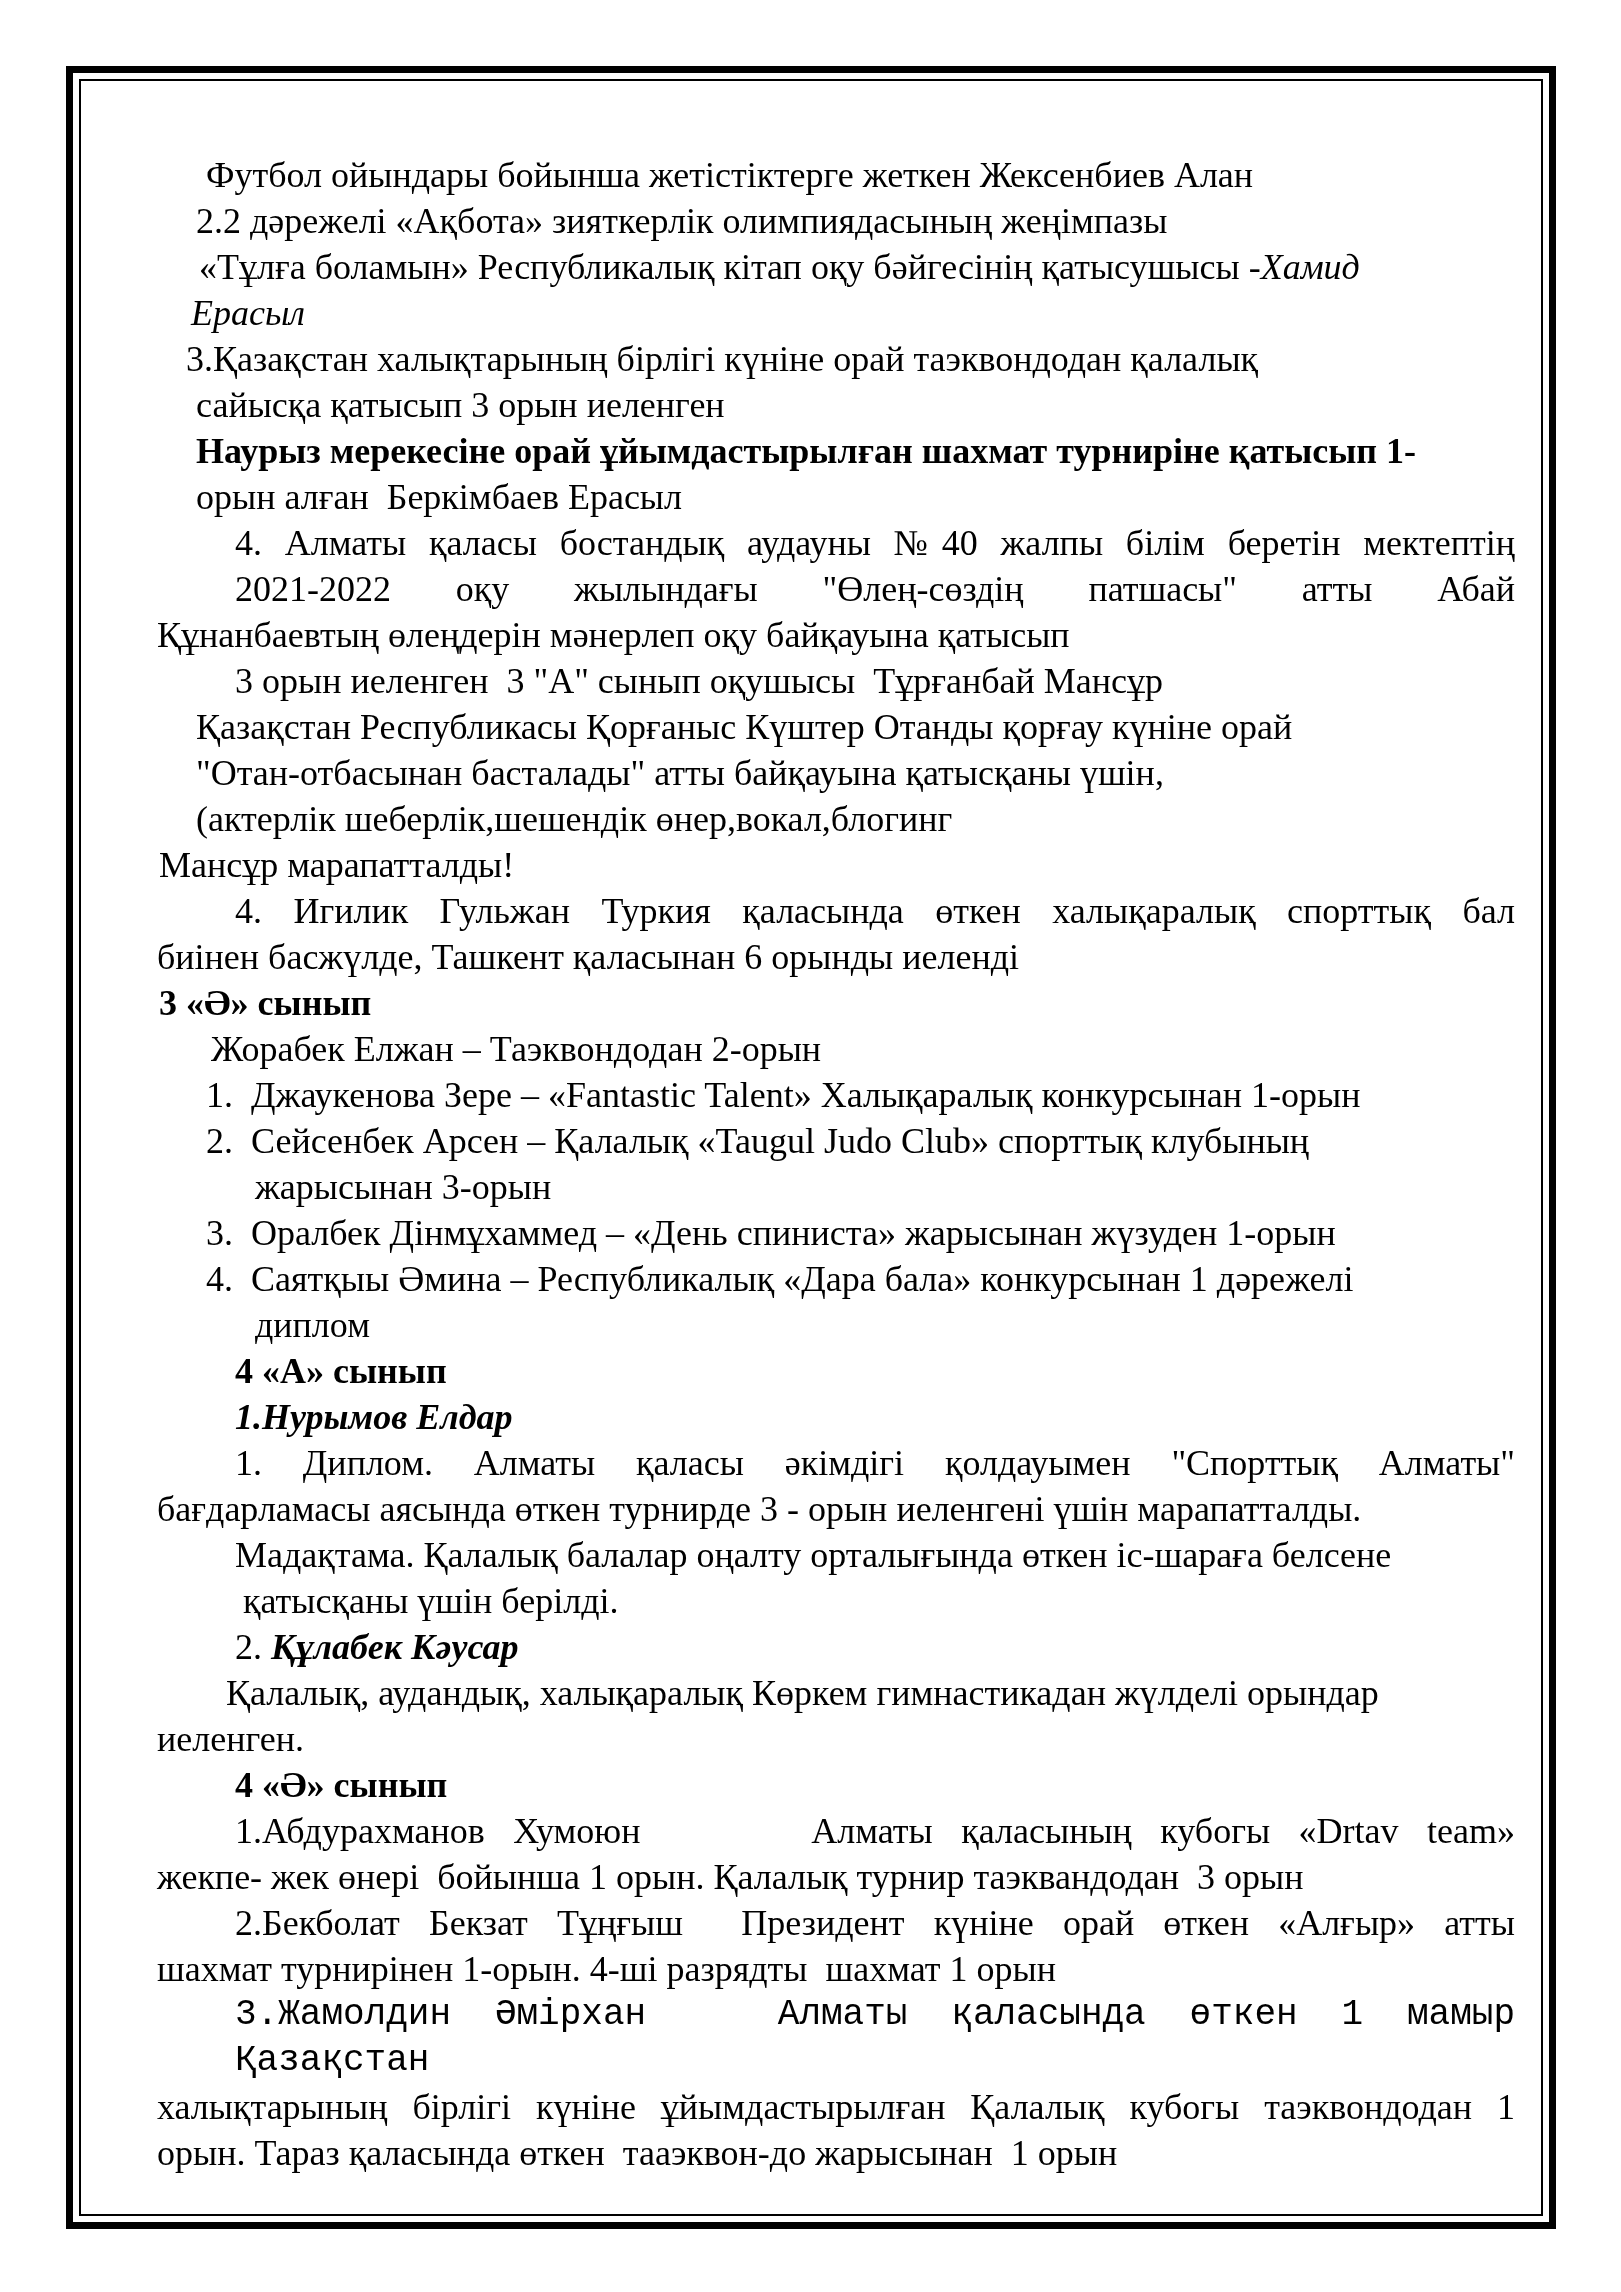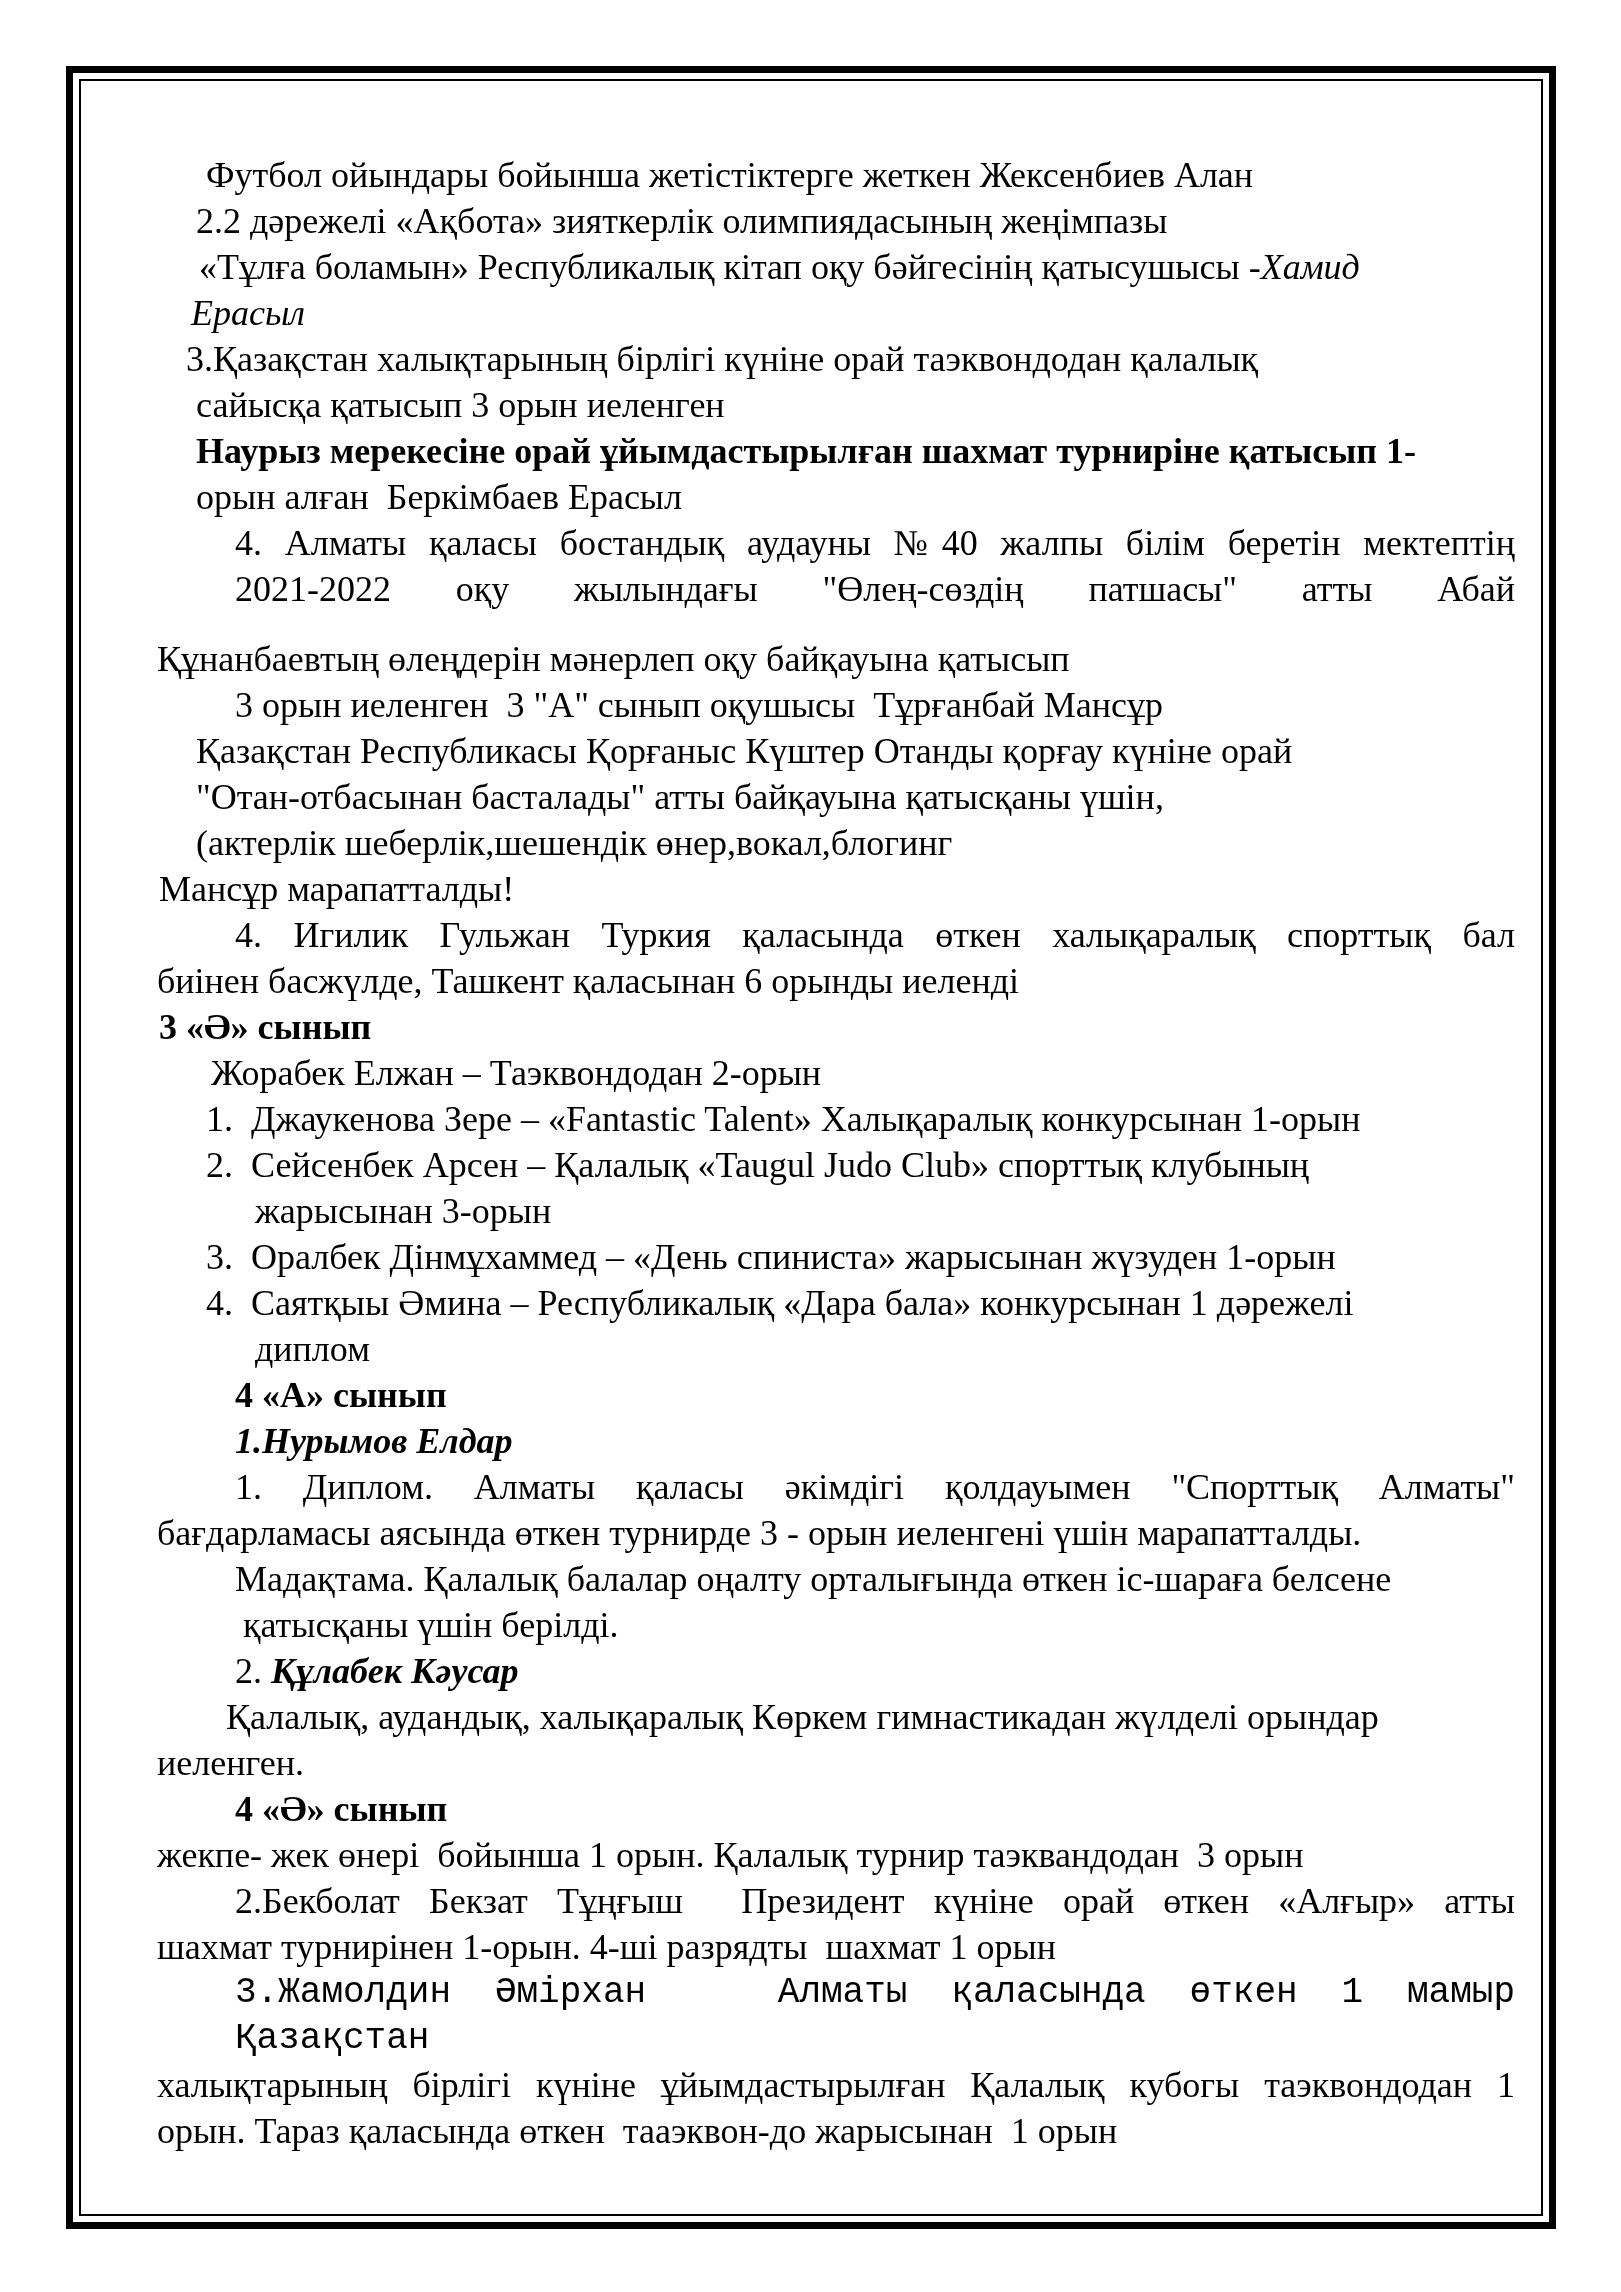--- a/index.html
+++ b/index.html
@@ -57,21 +57,21 @@
     <div class="line" style="padding-left: 49px;"><span class="">Футбол ойындары бойынша жетістіктерге жеткен Жексенбиев Алан</span></div>
     <div class="line" style="padding-left: 39px;"><span class="">2.2 дәрежелі «Ақбота» зияткерлік олимпиядасының жеңімпазы</span></div>
     <div class="line" style="padding-left: 42px;"><span class="">«Тұлға боламын» Республикалық кітап оқу бәйгесінің қатысушысы -</span><span class="i">Хамид</span></div>
     <div class="line" style="padding-left: 34px;"><span class="i">Ерасыл</span></div>
     <div class="line" style="padding-left: 29px;"><span class="">3.Қазақстан халықтарының бірлігі күніне орай таэквондодан қалалық</span></div>
     <div class="line" style="padding-left: 39px;"><span class="">сайысқа қатысып 3 орын иеленген</span></div>
     <div class="line" style="padding-left: 39px; font-weight: bold;"><span class="">Наурыз мерекесіне орай ұйымдастырылған шахмат турниріне қатысып 1-</span></div>
     <div class="line" style="padding-left: 39px;"><span class="">орын алған  Беркімбаев Ерасыл</span></div>
     <div class="line j" style="padding-left: 78px;"><span class="">4. Алматы қаласы бостандық аудауны №40 жалпы білім беретін мектептің</span></div>
     <div class="line j" style="padding-left: 78px;"><span class="">2021-2022 оқу жылындағы "Өлең-сөздің патшасы" атты Абай</span></div>
-    <div class="line" style="padding-left: 0px; margin-top: 24px;"><span class="">Құнанбаевтың өлеңдерін мәнерлеп оқу байқауына қатысып</span></div>
+    <div class="line" style="padding-left: 0px;"><span class="">Құнанбаевтың өлеңдерін мәнерлеп оқу байқауына қатысып</span></div>
     <div class="line" style="padding-left: 78px;"><span class="">3 орын иеленген  3 "А" сынып оқушысы  Тұрғанбай Мансұр</span></div>
     <div class="line" style="padding-left: 39px;"><span class="">Қазақстан Республикасы Қорғаныс Күштер Отанды қорғау күніне орай</span></div>
     <div class="line" style="padding-left: 39px;"><span class="">"Отан-отбасынан басталады" атты байқауына қатысқаны үшін,</span></div>
     <div class="line" style="padding-left: 39px;"><span class="">(актерлік шеберлік,шешендік өнер,вокал,блогинг</span></div>
     <div class="line" style="padding-left: 2px;"><span class="">Мансұр марапатталды!</span></div>
     <div class="line j" style="padding-left: 78px;"><span class="">4. Игилик Гульжан Туркия қаласында өткен халықаралық спорттық бал</span></div>
     <div class="line" style="padding-left: 0px;"><span class="">биінен басжүлде, Ташкент қаласынан 6 орынды иеленді</span></div>
     <div class="line" style="padding-left: 2px;"><span class="b">3 «Ә» сынып</span></div>
     <div class="line" style="padding-left: 54px;"><span class="">Жорабек Елжан – Таэквондодан 2-орын</span></div>
     <div class="line" style="padding-left: 49px;"><span class="">1.  Джаукенова Зере – «Fantastic Talent» Халықаралық конкурсынан 1-орын</span></div>
@@ -83,20 +83,21 @@
     <div class="line" style="padding-left: 78px;"><span class="b">4 «А» сынып</span></div>
     <div class="line" style="padding-left: 78px;"><span class="bi">1.Нурымов Елдар</span></div>
     <div class="line j" style="padding-left: 78px;"><span class="">1. Диплом. Алматы қаласы әкімдігі қолдауымен "Спорттық Алматы"</span></div>
     <div class="line" style="padding-left: 0px;"><span class="">бағдарламасы аясында өткен турнирде 3 - орын иеленгені үшін марапатталды.</span></div>
     <div class="line" style="padding-left: 78px;"><span class="">Мадақтама. Қалалық балалар оңалту орталығында өткен іс-шараға белсене</span></div>
     <div class="line" style="padding-left: 86px;"><span class="">қатысқаны үшін берілді.</span></div>
     <div class="line" style="padding-left: 78px;"><span class="">2. </span><span class="bi">Құлабек Кәусар</span></div>
     <div class="line" style="padding-left: 69px;"><span class="">Қалалық, аудандық, халықаралық Көркем гимнастикадан жүлделі орындар</span></div>
     <div class="line" style="padding-left: 0px;"><span class="">иеленген.</span></div>
     <div class="line" style="padding-left: 78px;"><span class="b">4 «Ә» сынып</span></div>
+    <div class="line j" style="padding-left: 78px;"><span class="">1.Абдурахманов Хумоюн      Алматы қаласының кубогы «Drtav team»</span></div>
     <div class="line" style="padding-left: 0px;"><span class="">жекпе- жек өнері  бойынша 1 орын. Қалалық турнир таэквандодан  3 орын</span></div>
     <div class="line j" style="padding-left: 78px;"><span class="">2.Бекболат Бекзат Тұңғыш  Президент күніне орай өткен «Алғыр» атты</span></div>
     <div class="line" style="padding-left: 0px;"><span class="">шахмат турнирінен 1-орын. 4-ші разрядты  шахмат 1 орын</span></div>
     <div class="line j" style="padding-left: 78px; font-family: Liberation Mono, monospace;"><span class="">3.Жамолдин Әмірхан   Алматы қаласында өткен 1 мамыр Қазақстан</span></div>
     <div class="line j" style="padding-left: 0px;"><span class="">халықтарының бірлігі күніне ұйымдастырылған Қалалық кубогы таэквондодан 1</span></div>
     <div class="line" style="padding-left: 0px;"><span class="">орын. Тараз қаласында өткен  тааэквон-до жарысынан  1 орын</span></div>
   </div>
 
 
 </body></html>

